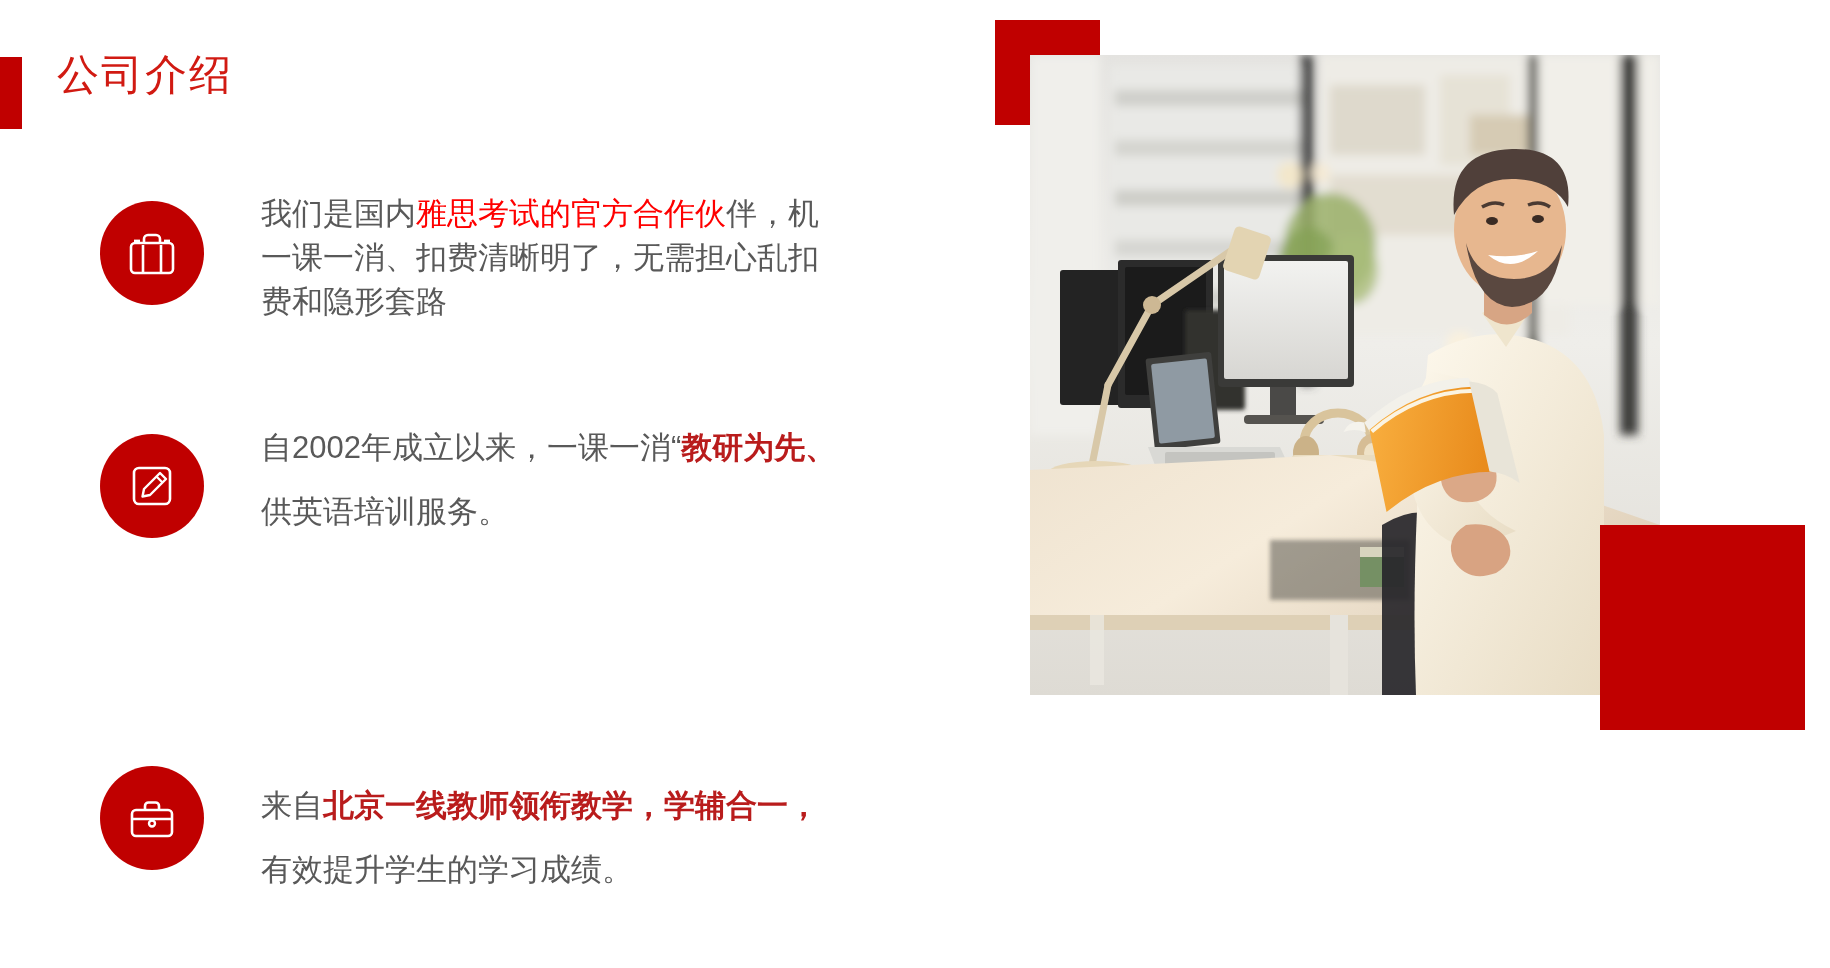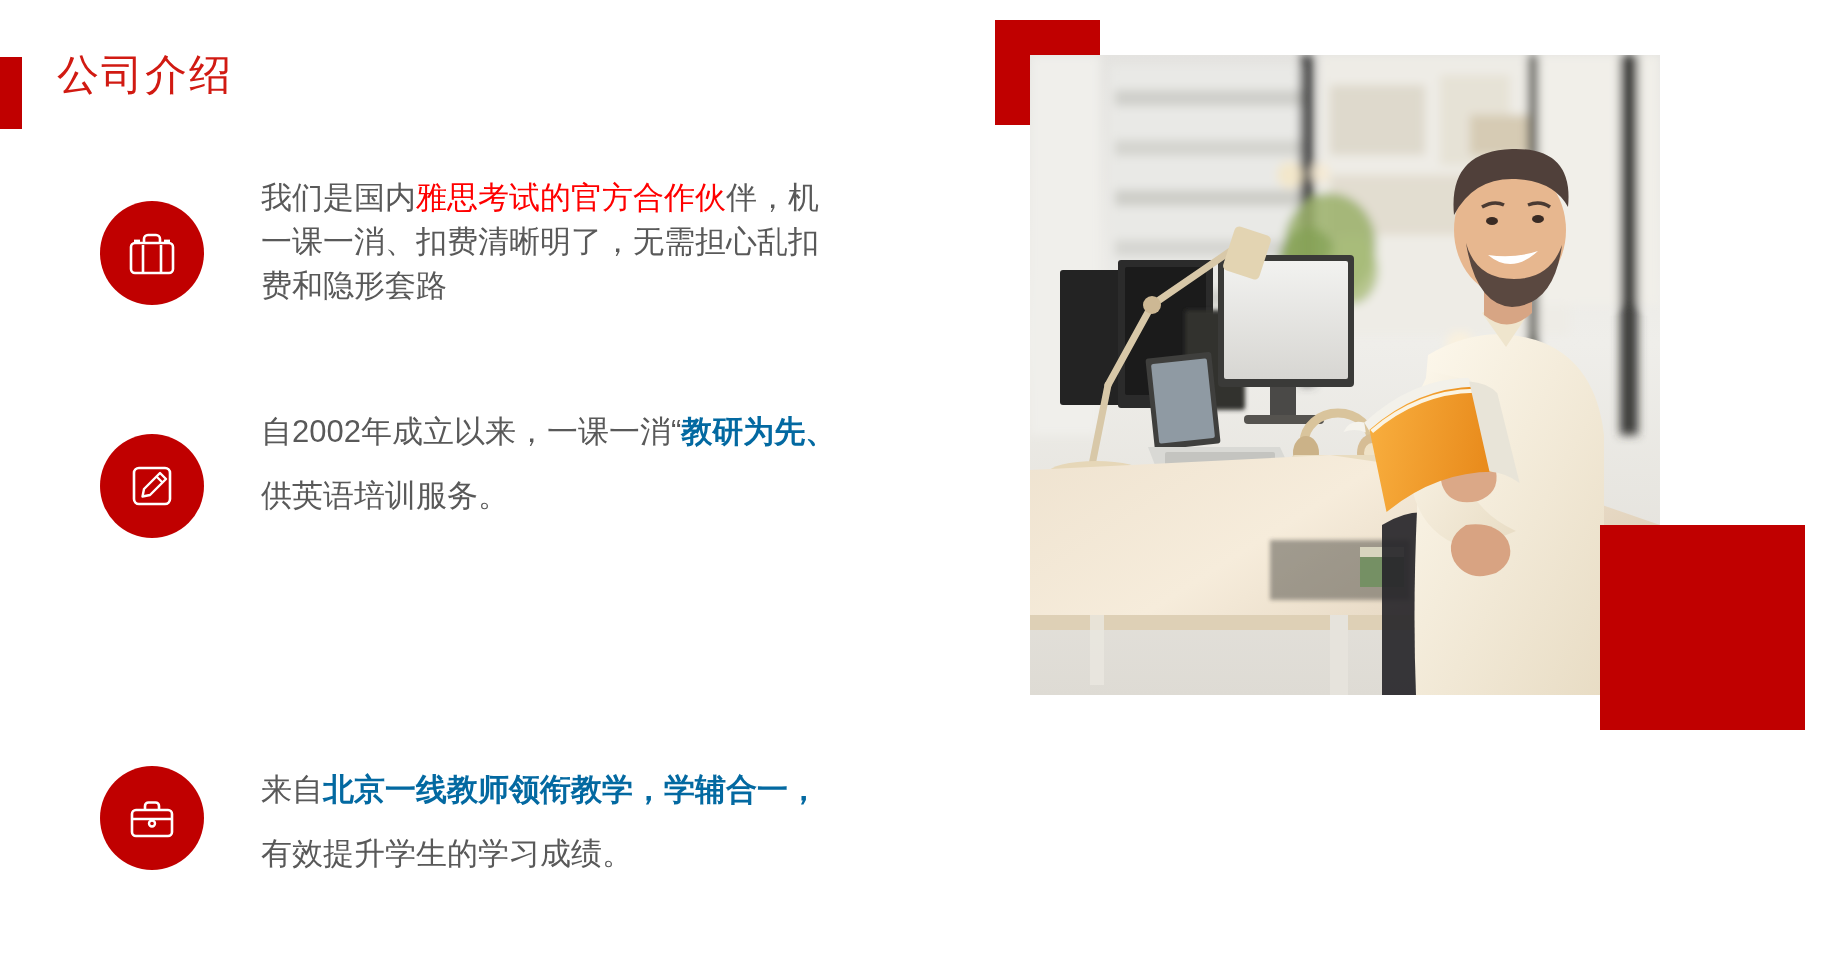--- a/index.html
+++ b/index.html
@@ -38,23 +38,24 @@
   }
   .block-1 .icon-circle{top:25px;}
   .block-2 .icon-circle{top:34px;}
   .block-3 .icon-circle{top:8px;}
   .icon-circle svg{display:block;}
 
   .para{
     position:absolute;left:261px;width:610px;
     color:#595959;
     font-size:31px;
+    margin-top:16px;
   }
   .para .hl{color:#FF0000;}
-  .para .hl-b{color:#0369a1;font-weight:bold;}
+  .para .hl-b{color:#b91c1c;font-weight:bold;}
 
   .block-1 .para{top:0;line-height:44px;}
   .block-2 .para{top:0;line-height:64px;}
   .block-3 .para{top:0;line-height:64px;}
 
   
   .photo-area{position:absolute;left:980px;top:0;width:850px;height:968px;}
 
   .accent-sq{position:absolute;background:#C00000;}
   .accent-top{left:15px;top:20px;width:105px;height:105px;}

